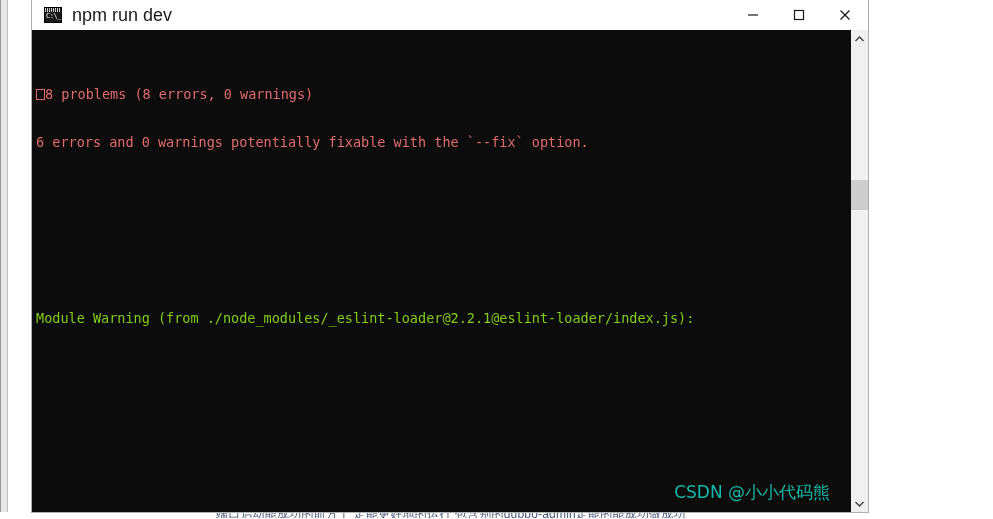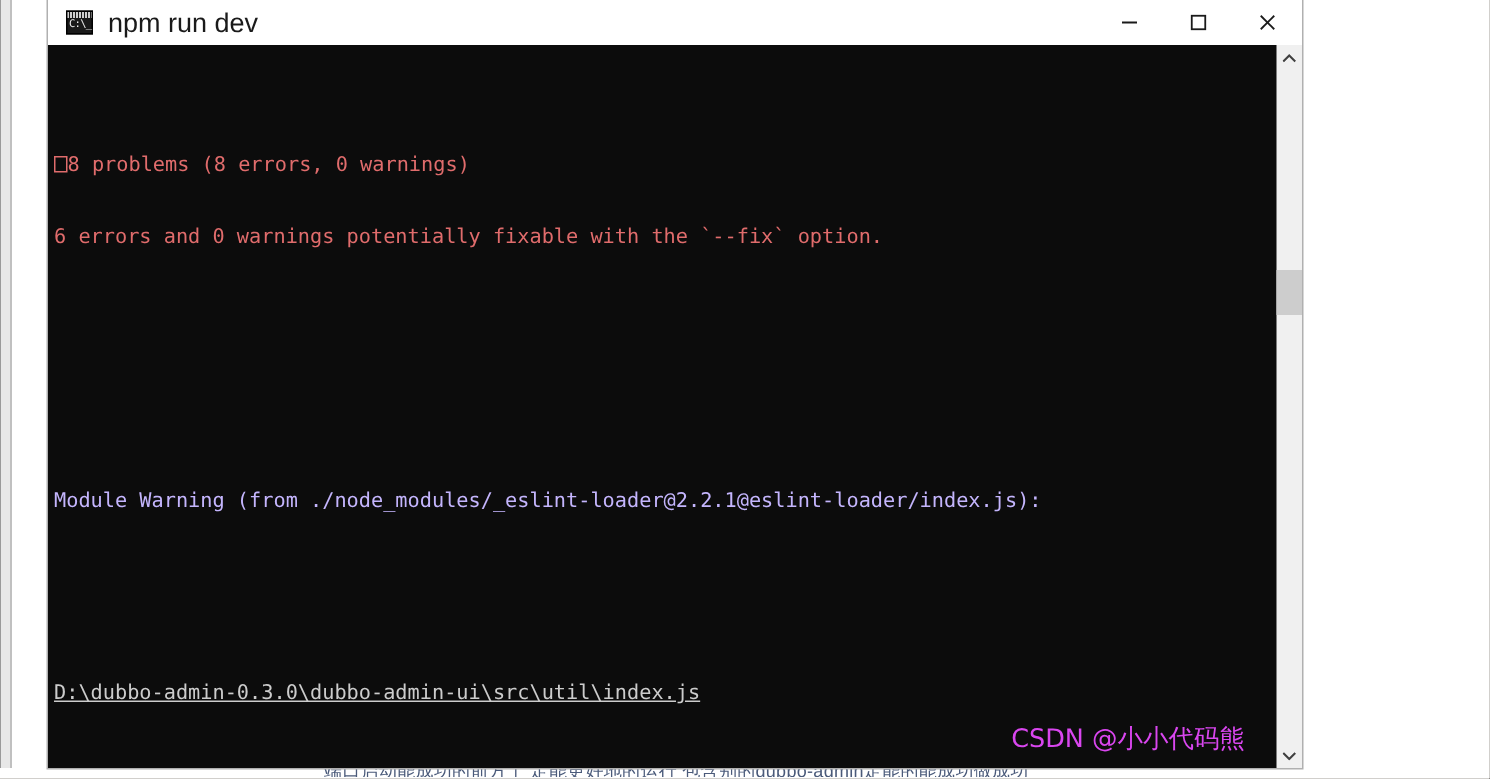--- a/index.html
+++ b/index.html
@@ -113,30 +113,30 @@
     position: relative;
     overflow: hidden;
   }
   .console {
     flex: 1 1 auto;
     background: #0c0c0c;
     font-family: "DejaVu Sans Mono", monospace;
     font-size: 13.5px;
     line-height: 16px;
     color: #cccccc;
-    padding: 24px 0 0 4px;
+    padding: 8px 0 0 4px;
     white-space: pre;
     overflow: hidden;
     letter-spacing: 0px;
   }
   .line { height: 16px; }
   .blank { height: 16px; }
 
   .c-red      { color: #e06c6c; }
-  .c-white    { color: #c4b5fd; }
+  .c-white    { color: #84cc16; }
   .c-link     { color: #cccccc; text-decoration: underline; }
 
   .problem-box {
     display: inline-block;
     width: 9px; height: 11px;
     border: 1px solid #e06c6c;
     vertical-align: -1px;
     box-sizing: border-box;
   }
 
@@ -161,21 +161,21 @@
     top: 150px;
     height: 30px;
     background: #cdcdcd;
   }
 
   
   .watermark {
     position: absolute;
     right: 38px;
     bottom: 8px;
-    color: #d946ef;
+    color: #14b8a6;
     font-size: 17px;
     font-family: "DejaVu Sans", sans-serif;
     z-index: 5;
     pointer-events: none;
   }
   
   .left-strip {
     position: absolute;
     left: 0; top: 0;
     width: 8px; height: 512px;
@@ -225,21 +225,20 @@
       <div class="line"><span class="problem-box"></span><span class="c-red">8 problems (8 errors, 0 warnings)</span></div>
       <div class="line"><span class="c-red">6 errors and 0 warnings potentially fixable with the `--fix` option.</span></div>
 
       <div class="blank"></div>
       <div class="blank"></div>
 
       <div class="line"><span class="c-white">Module Warning (from ./node_modules/_eslint-loader@2.2.1@eslint-loader/index.js):</span></div>
 
       <div class="blank"></div>
 
-      <div class="line"><span class="c-link">D:\dubbo-admin-0.3.0\dubbo-admin-ui\src\util\index.js</span></div>
 
       <div>
         
         
         
         
         
         
         
         

